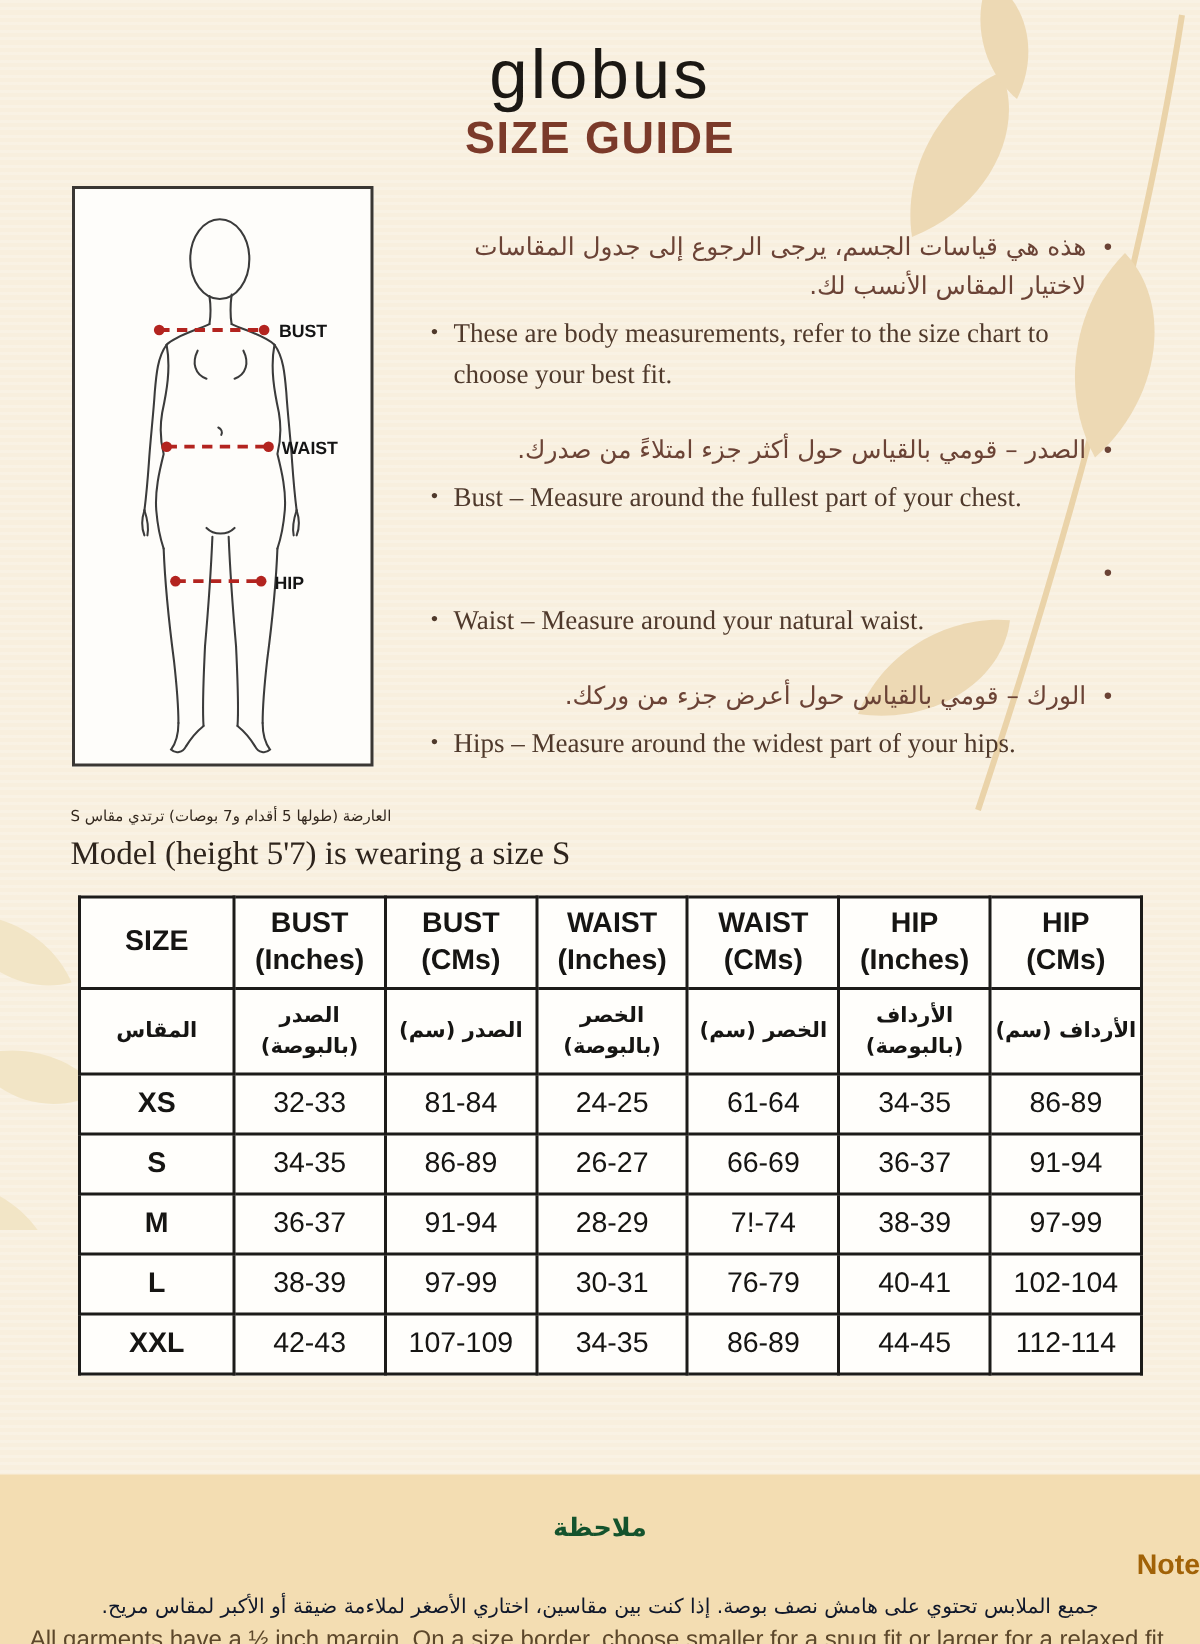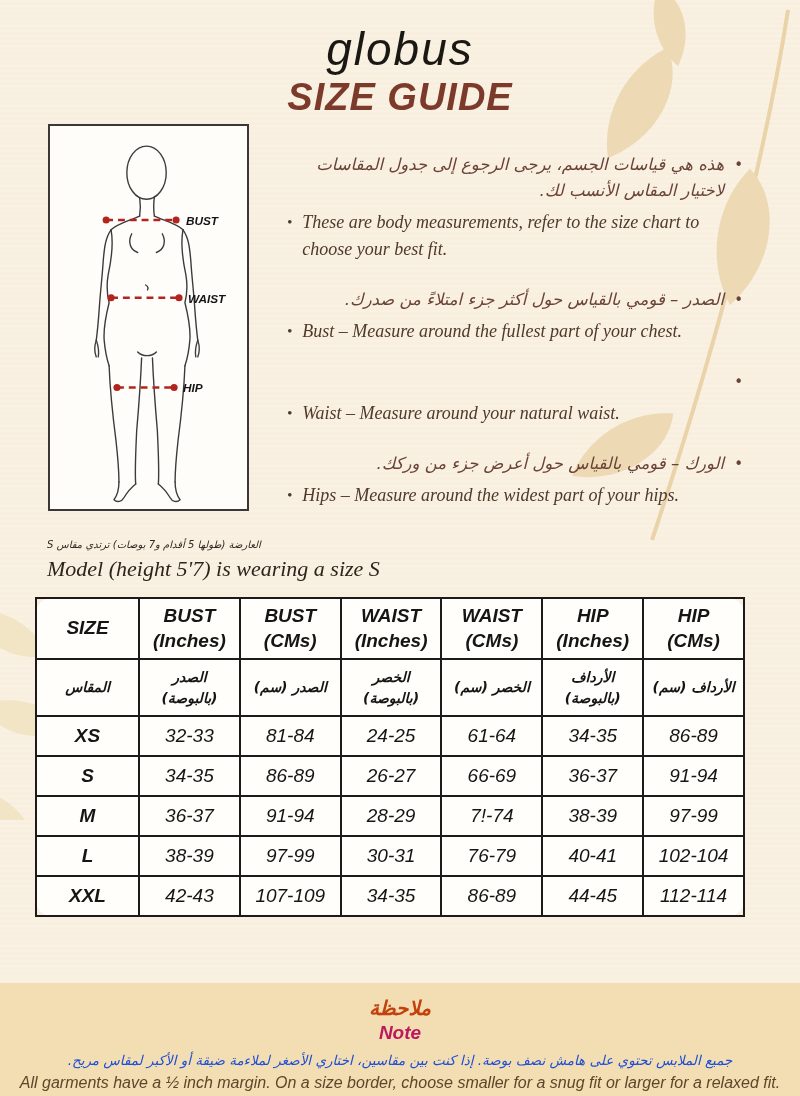--- a/index.html
+++ b/index.html
@@ -1,30 +1,29 @@
 <!DOCTYPE html>
 <html><head>
 <meta charset="utf-8">
 <style>
   html,body{margin:0;padding:0;}
   .page{
     position:relative;width:800px;height:1096px;overflow:hidden;
     background:#f8efde;
     background-image:repeating-linear-gradient(180deg, rgba(255,255,255,.18) 0 2px, rgba(0,0,0,0) 2px 5px);
     font-family:"Liberation Sans", sans-serif;
-    font-style:italic;
   }
   .deco{position:absolute;pointer-events:none;}
   .brand-logo{
     position:absolute;top:22px;left:0;width:100%;text-align:center;
     font-size:46px;font-weight:400;letter-spacing:2px;color:#1b1814;
   }
   .page-title{
     position:absolute;top:76px;left:0;width:100%;text-align:center;
-    font-size:38px;font-weight:700;letter-spacing:1px;color:#7b3a2a;
+    font-size:30px;font-weight:700;letter-spacing:1px;color:#7b3a2a;
   }
   .figure-box{
     position:absolute;left:48px;top:124px;width:201px;height:387px;
     background:#fefdfa;border:2px solid #3a3734;box-sizing:border-box;
   }
   .figure-box svg{display:block;width:100%;height:100%;}
   .bullets{position:absolute;left:287px;top:152px;width:456px;}
   .bullet-group{margin-bottom:24px;}
   .bullet{display:flex;gap:10px;margin-bottom:5px;}
   .bullet .dot{flex:0 0 auto;font-size:15px;line-height:26px;}
@@ -38,46 +37,46 @@
   }
   .model-note{position:absolute;left:47px;top:533px;width:420px;}
   .model-ar{
     direction:rtl;text-align:left;font-family:"DejaVu Sans", sans-serif;
     font-size:10px;color:#33281e;line-height:24px;
   }
   .model-en{
     font-family:"Liberation Serif", serif;font-size:22px;color:#2e241c;line-height:24px;
   }
   table.size-table{
-    position:absolute;left:35px;top:597px;width:710px;
+    position:absolute;left:52px;top:597px;width:710px;
     border-collapse:collapse;background:#fffefb;text-align:center;
-    color:#161513;table-layout:fixed;border-radius:19px;
+    color:#161513;table-layout:fixed;
   }
   table.size-table col.c-size{width:103px;}
   table.size-table th, table.size-table td{
     border:2px solid #1c1b19;padding:0;vertical-align:middle;
   }
   tr.hdr-en th{height:59px;font-size:19px;font-weight:700;white-space:pre-line;line-height:1.3;}
   tr.hdr-ar th{
     height:55px;font-family:"DejaVu Sans", sans-serif;font-weight:700;
     font-size:14px;white-space:pre-line;line-height:1.45;
   }
   tr.data-row td{height:38px;font-size:19px;}
   tr.data-row td.size-cell{font-weight:700;}
   .note-band{
     position:absolute;left:0;top:983px;width:800px;height:113px;
     background:#f3ddb2;text-align:center;
   }
   .note-heading-ar{
-    margin-top:13px;font-family:"DejaVu Sans", sans-serif;font-weight:700;
-    font-size:20px;color:#c2410c;line-height:24px;
-  }
-  .note-heading-en{font-weight:700;font-size:19px;color:#be185d;line-height:26px;}
+    margin-top:24px;font-family:"DejaVu Sans", sans-serif;font-weight:700;
+    font-size:17px;color:#14532d;line-height:24px;
+  }
+  .note-heading-en{font-weight:700;font-size:19px;color:#a16207;line-height:26px;text-align:right;}
   .note-body-ar{
-    font-family:"DejaVu Sans", sans-serif;font-size:13.5px;color:#1d4ed8;
+    font-family:"DejaVu Sans", sans-serif;font-size:13.5px;color:#0f172a;
     line-height:22px;margin-top:3px;
   }
   .note-body-en{font-size:16px;color:#5c472b;line-height:23px;margin-top:0;}
 </style>
 </head>
 <body>
 
 <div class="page">
 
   <svg class="deco" style="right:0;top:0;" width="270" height="560" viewBox="0 0 270 560">

